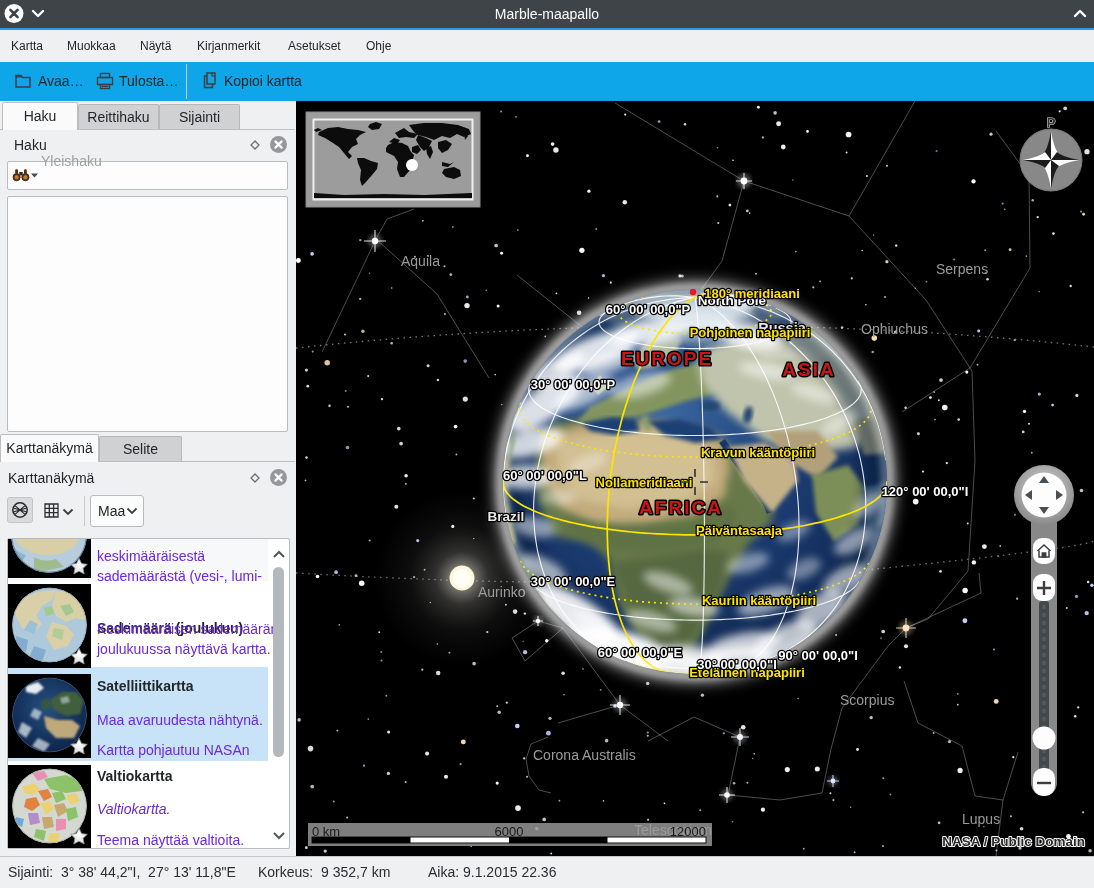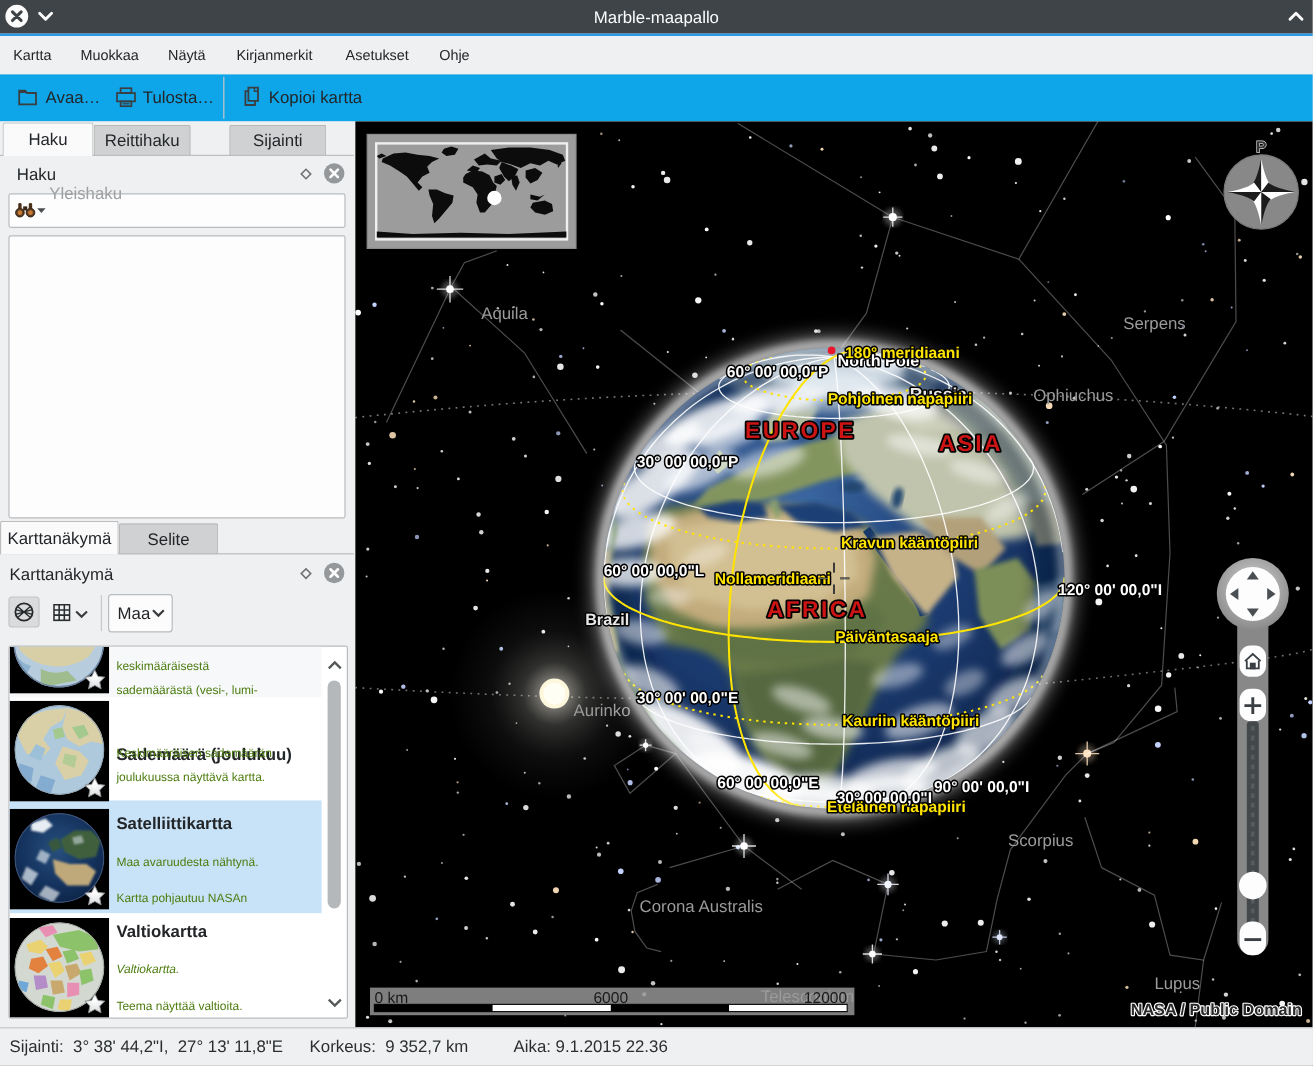--- a/index.html
+++ b/index.html
@@ -16,21 +16,21 @@
 .tbl{position:absolute;top:0;height:39px;line-height:39px;font-size:14px;color:#232629;}
 .tab{position:absolute;font-size:14px;color:#232629;text-align:center;}
 .tabon{background:#fafafb;border:1px solid #bcbebf;border-bottom:none;border-radius:2px 2px 0 0;}
 .taboff{background:#d0d1d2;border:1px solid #b6b8b9;border-bottom:1px solid #bcbebf;border-radius:2px 2px 0 0;}
 .dockttl{position:absolute;font-size:14px;color:#232629;}
 .panelbox{position:absolute;background:#fdfdfd;border:1px solid #b9bcbe;border-radius:2px;}
 #statusbar{position:absolute;left:0;top:856px;width:1094px;height:32px;background:#eff0f1;
  border-top:1px solid #c4c6c7;}
 .st{position:absolute;top:0;height:32px;line-height:31px;font-size:14px;color:#2b2e30;}
 .lrow-t{position:absolute;font-size:14px;font-weight:bold;color:#232629;}
-.lrow-d{position:absolute;font-size:10px;color:#4d7c0f;line-height:20px;}
+.lrow-d{position:absolute;font-size:14px;color:#6d28d9;line-height:20px;}
 </style></head><body>
 <div id="win">
 
 <div id="titlebar"></div>
     <div id="titleblue"></div>
 <div id="title">Marble-maapallo</div>
 <svg class="abs" style="left:0;top:0" width="60" height="28" viewBox="0 0 60 28">
  <circle cx="14" cy="13.5" r="9.5" fill="#fcfcfc"></circle>
  <path d="M10.4,9.9 L14,13.5 M14,13.5 L17.6,9.9 M14,13.5 L10.4,17.1 M14,13.5 L17.6,17.1" stroke="#3f4449" stroke-width="2.6" stroke-linecap="round"></path>
  <path d="M33,11 L38,16 L43,11" stroke="#fcfcfc" stroke-width="2.4" fill="none" stroke-linecap="round" stroke-linejoin="round"></path>
@@ -63,21 +63,21 @@
 <svg class="abs" style="left:201px;top:9px" width="18" height="19" viewBox="0 0 18 19">
  <path d="M6,2 h8 v11 h-8 Z" fill="none" stroke="#3b3e40" stroke-width="1.5"></path>
  <path d="M6,5 h-2.5 v11.5 h8 V13" fill="none" stroke="#3b3e40" stroke-width="1.5"></path>
  <path d="M11,2 v3 h3" fill="none" stroke="#3b3e40" stroke-width="1.2"></path>
 </svg>
 <span class="tbl" style="left:224px">Kopioi kartta</span>
 </div>
 
 <div class="tab tabon" style="left:2px;top:102px;width:76px;height:28px;line-height:27px;z-index:3">Haku</div>
 <div class="tab taboff" style="left:78px;top:104px;width:81px;height:26px;line-height:24px;">Reittihaku</div>
-<div class="tab taboff" style="left:159px;top:104px;width:81px;height:26px;line-height:24px;margin-left:32px;">Sijainti</div>
+<div class="tab taboff" style="left:159px;top:104px;width:81px;height:26px;line-height:24px;">Sijainti</div>
 <div class="abs" style="left:0;top:129px;width:295px;height:1px;background:#bcbebf"></div>
 
 <div class="dockttl" style="left:14px;top:137px;">Haku</div>
 <svg class="abs" style="left:248px;top:138px" width="14" height="14" viewBox="0 0 14 14">
  <rect x="4.2" y="4.2" width="5.6" height="5.6" fill="none" stroke="#6e7073" stroke-width="1.3" transform="rotate(45 7 7)"></rect>
 </svg>
 <svg class="abs" style="left:269px;top:135px" width="19" height="19" viewBox="0 0 19 19">
  <circle cx="9.5" cy="9.5" r="8.5" fill="#95989b"></circle>
  <path d="M6.4,6.4 L12.6,12.6 M12.6,6.4 L6.4,12.6" stroke="#fbfbfb" stroke-width="2.2" stroke-linecap="round"></path>
 </svg>

